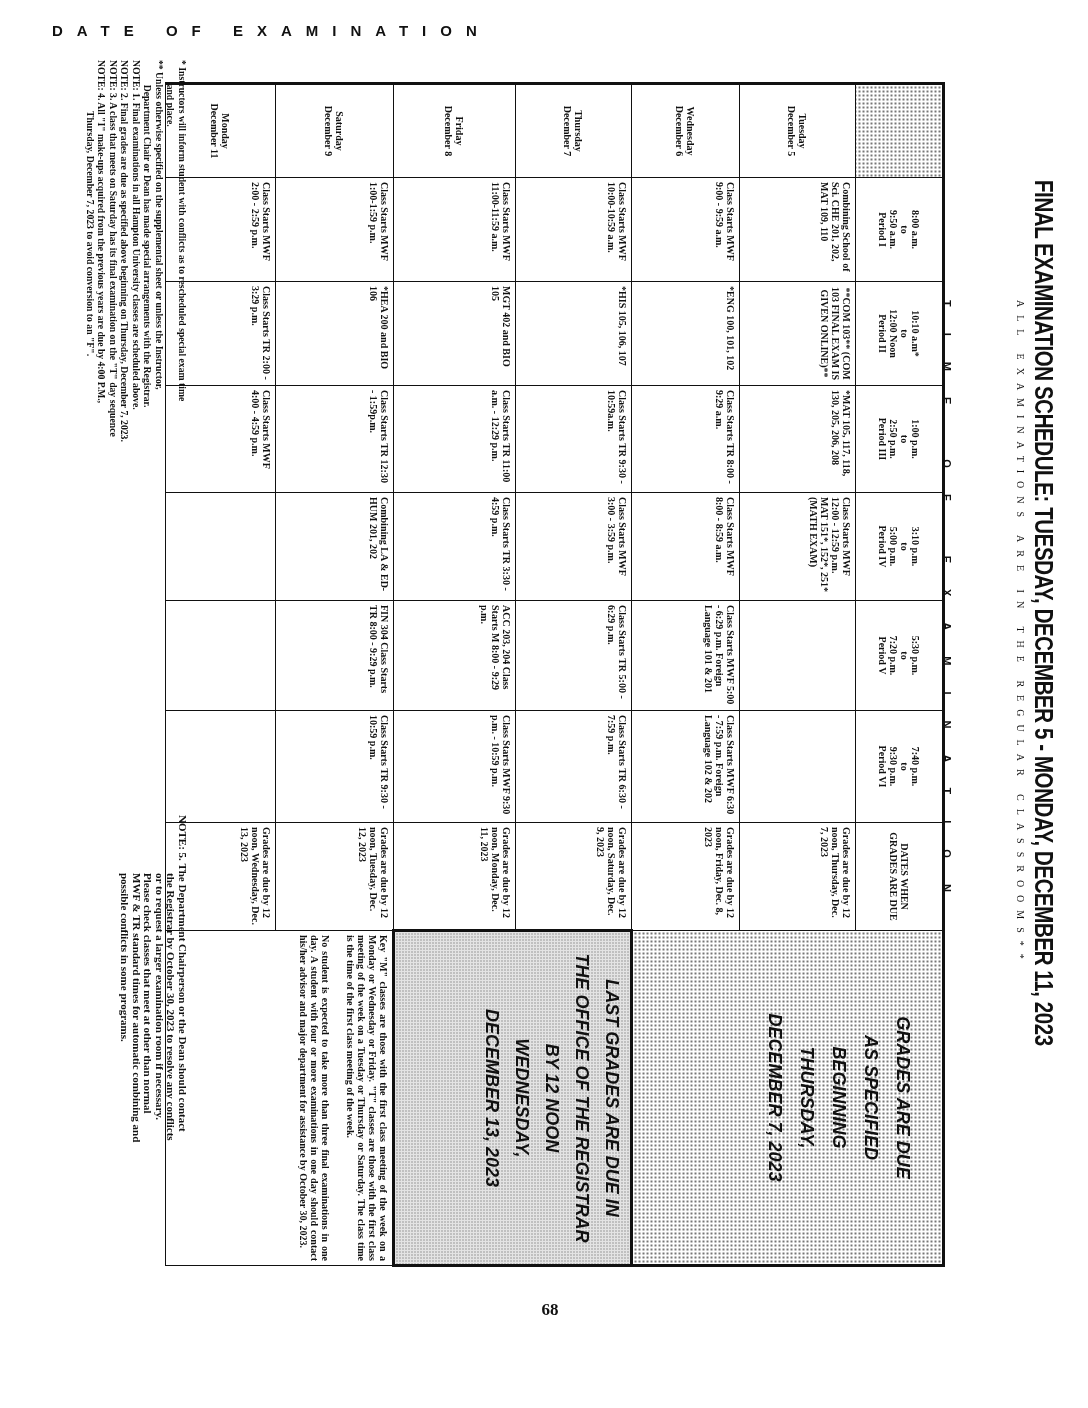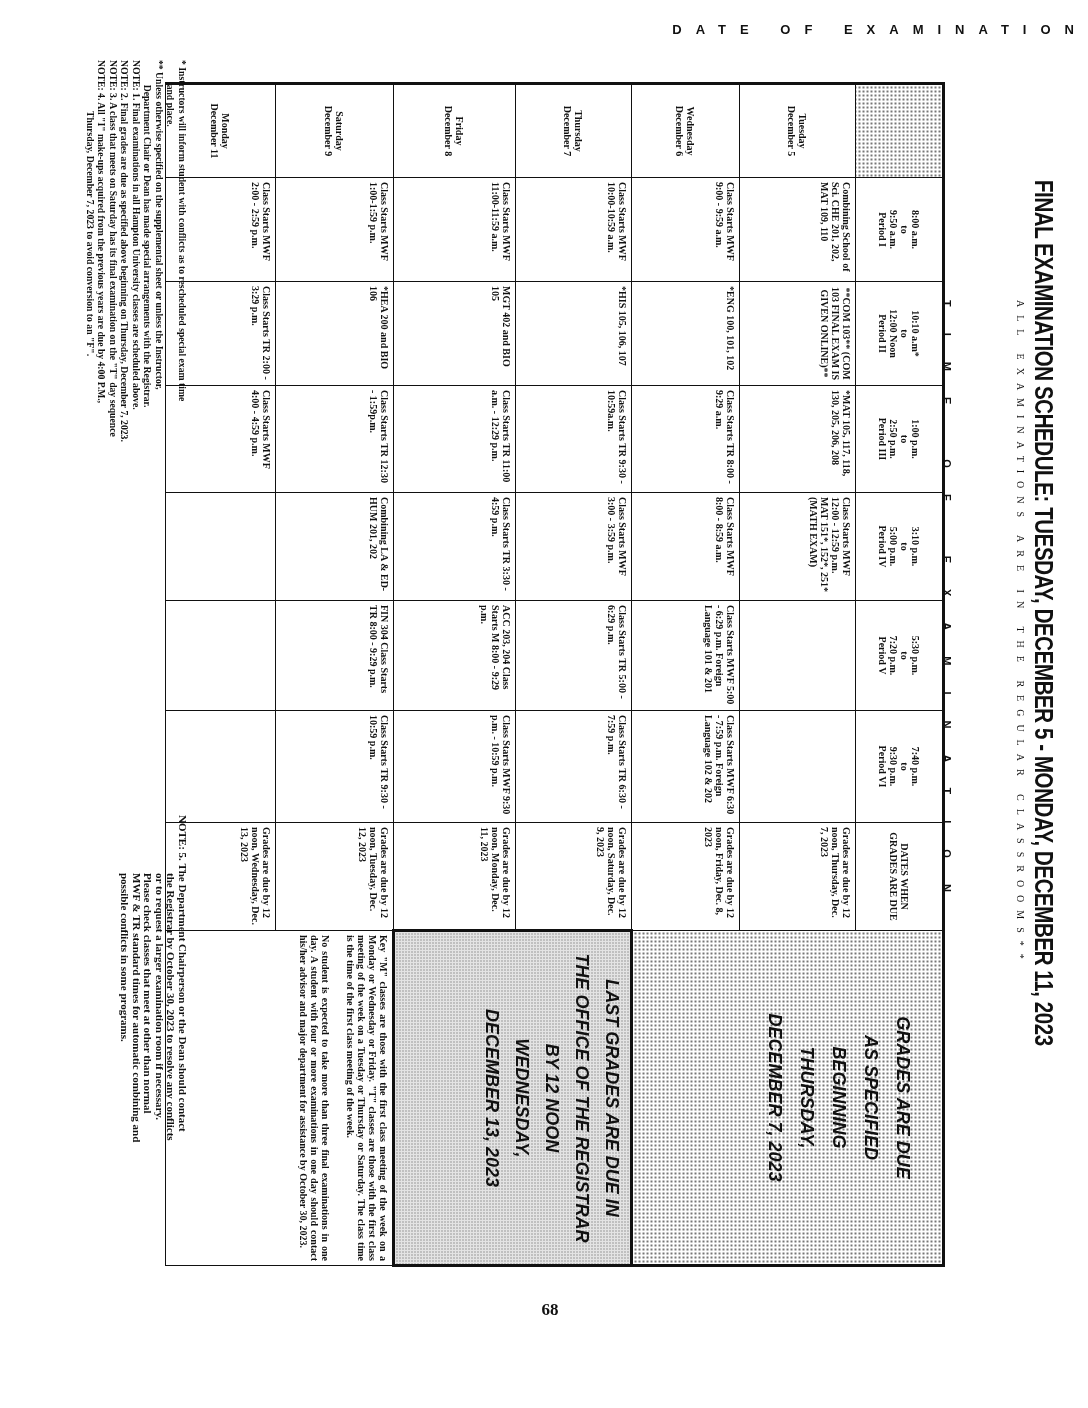--- a/index.html
+++ b/index.html
@@ -1,17 +1,17 @@
 <!DOCTYPE html>
 <html><head>
 <meta charset="utf-8">
 <style>
   html,body{margin:0;padding:0;background:#fff;}
   body{width:1088px;height:1408px;position:relative;overflow:hidden;font-family:"Liberation Serif",serif;color:#111;}
-  .date-heading{position:absolute;left:0;top:22px;width:1088px;text-align:right;font-family:"Liberation Sans",sans-serif;font-weight:bold;font-size:13px;letter-spacing:14px;padding-left:52px;box-sizing:border-box;}
+  .date-heading{position:absolute;left:0;top:22px;width:1088px;text-align:left;font-family:"Liberation Sans",sans-serif;font-weight:bold;font-size:15px;letter-spacing:14px;padding-left:52px;box-sizing:border-box;}
   .page-num{position:absolute;left:0;top:1300px;width:1100px;text-align:center;font-weight:bold;font-size:17px;}
   .rot{position:absolute;left:0;top:0;width:1408px;height:1088px;transform-origin:0 0;transform:translate(1088px,0) rotate(90deg);}
   .title{position:absolute;left:180px;top:30px;width:1100px;font-family:"Liberation Sans",sans-serif;font-weight:bold;font-size:25px;letter-spacing:-0.5px;white-space:nowrap;transform:scaleX(0.82);transform-origin:0 0;}
   .subtitle{position:absolute;left:300px;top:62px;font-size:10px;letter-spacing:8px;white-space:nowrap;}
   .time-heading{position:absolute;left:300px;top:135px;font-family:"Liberation Sans",sans-serif;font-weight:bold;font-size:11px;letter-spacing:26px;white-space:nowrap;}
   table.grid{position:absolute;left:82px;top:143px;border-collapse:collapse;table-layout:fixed;}
   table.grid td{border:1.5px solid #111;vertical-align:top;font-size:10px;line-height:11px;font-weight:bold;padding:3px 4px;overflow:hidden;}
   table.grid tr:first-child td{border-top:3px solid #111;}
   table.grid td:first-child{border-left:3px solid #111;}
   table.grid td.hdr{text-align:center;vertical-align:middle;font-weight:bold;}

